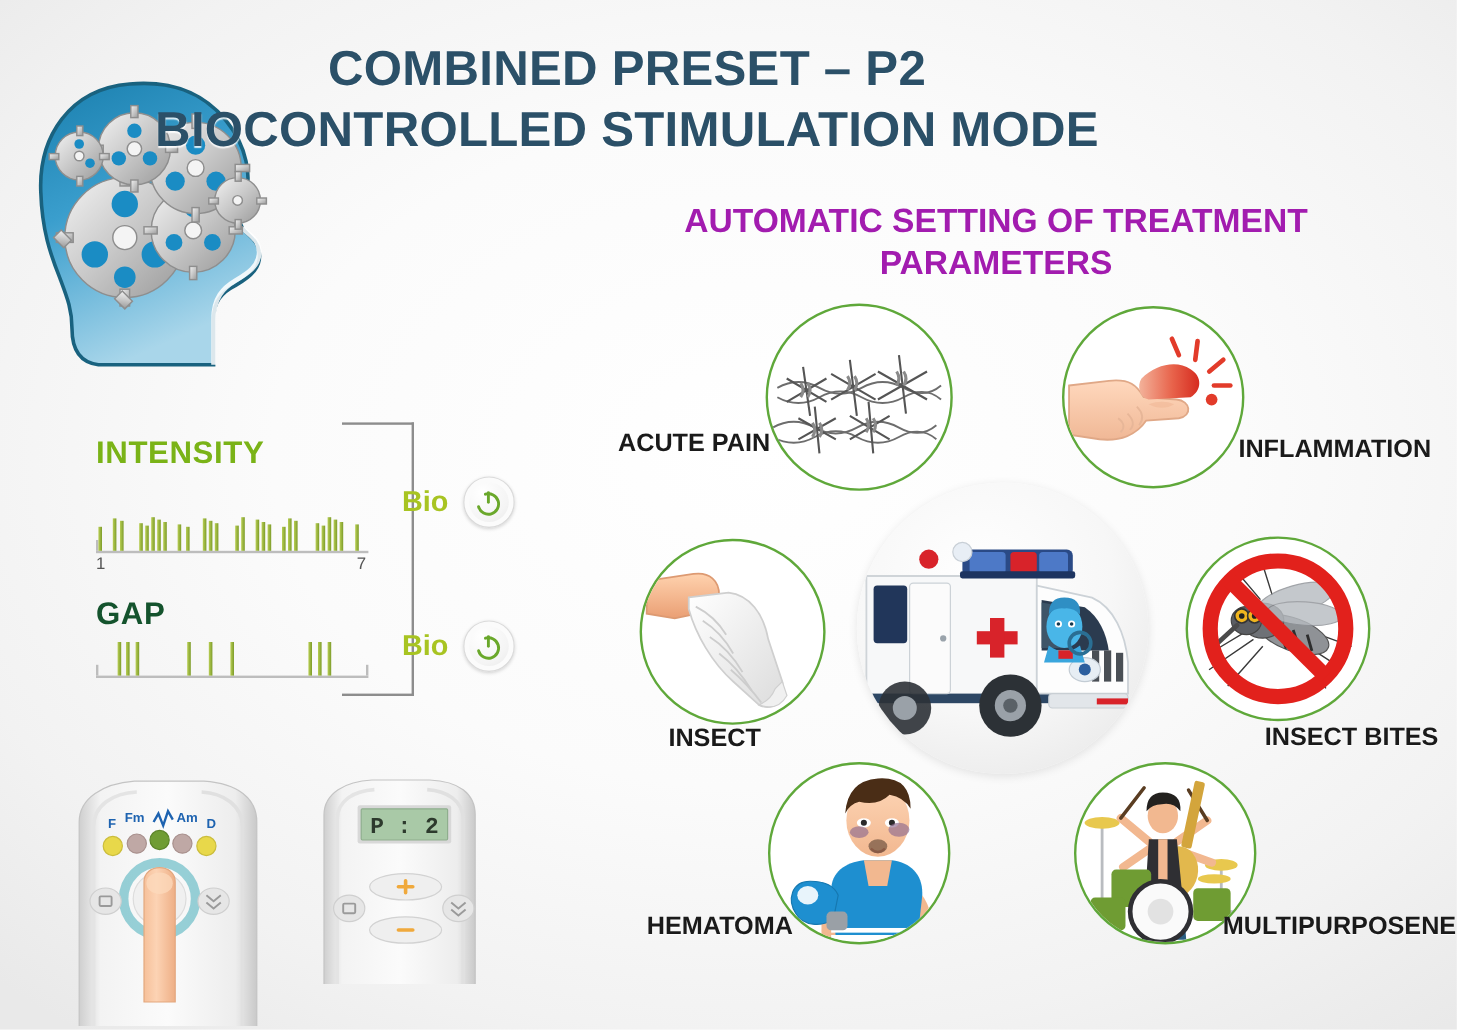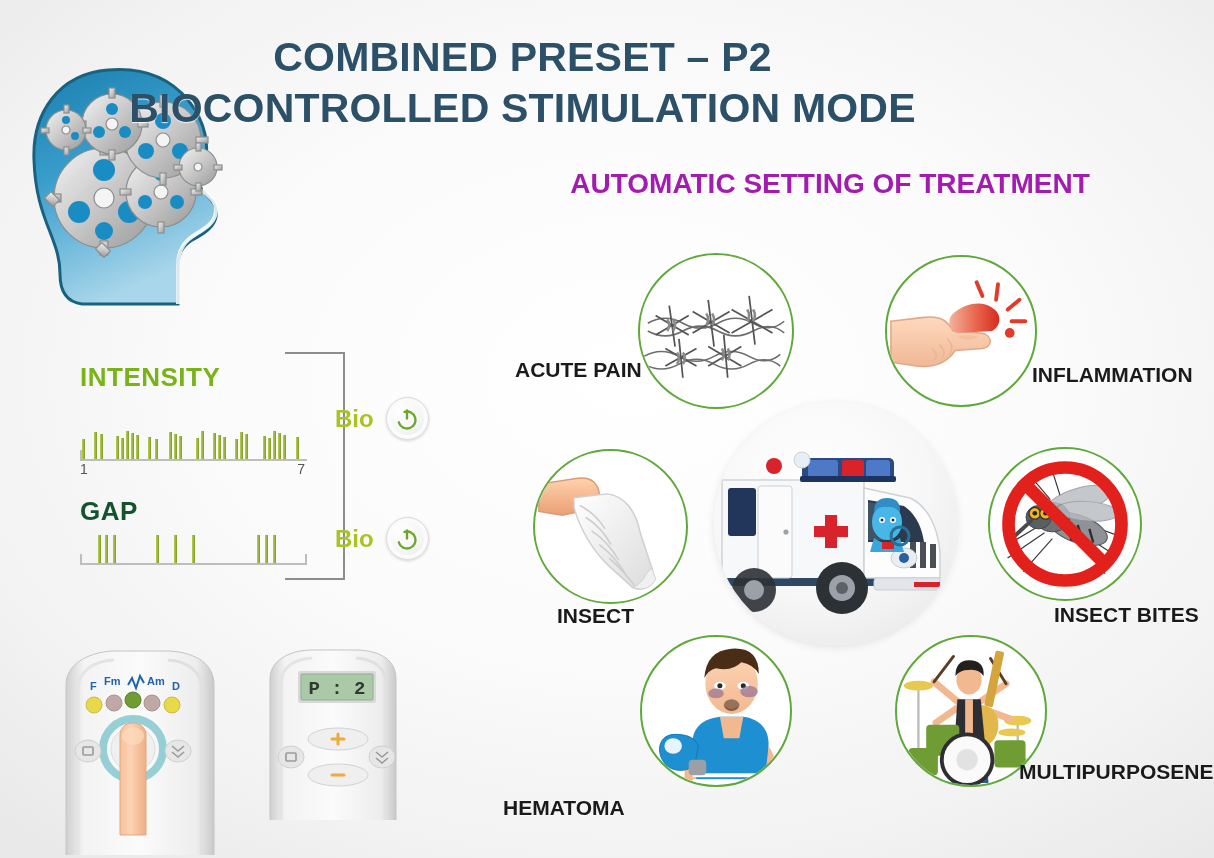--- a/index.html
+++ b/index.html
@@ -91,21 +91,21 @@
 
   #circle-acute   { left: 638px; top: 253px; width: 156px; height: 156px; }
   #cap-acute      { left: 515px; top: 358px; }
   #circle-inflam  { left: 885px; top: 255px; width: 152px; height: 152px; }
   #cap-inflam     { left: 1032px; top: 363px; text-align: right; }
   #circle-trauma  { left: 533px; top: 449px; width: 155px; height: 155px; }
   #cap-trauma     { left: 557px; top: 604px; }
   #circle-insect  { left: 988px; top: 447px; width: 154px; height: 154px; }
   #cap-insect     { left: 1054px; top: 603px; }
   #circle-hema    { left: 640px; top: 635px; width: 152px; height: 152px; }
-  #cap-hema       { left: 503px; top: 760px; margin-top: 36px; }
+  #cap-hema       { left: 539px; top: 760px; }
   #circle-multi   { left: 895px; top: 635px; width: 152px; height: 152px; }
   #cap-multi      { left: 1019px; top: 760px; }
 
   #circle-ambulance {
     left: 714px; top: 402px; width: 243px; height: 243px;
     border-radius: 50%;
     background: radial-gradient(circle at 42% 34%, #ffffff 0%, #f7f7f7 52%, #e4e4e4 100%);
     box-shadow: 0 2px 8px rgba(0,0,0,.10);
     overflow: hidden;
     display: flex; align-items: center; justify-content: center;
@@ -216,20 +216,21 @@
     </svg>
   </div>
 
   <div class="abs" id="title-block">
     <div id="title-line1">COMBINED PRESET – P2</div>
     <div id="title-line2">BIOCONTROLLED  STIMULATION MODE</div>
   </div>
 
   <div class="abs" id="subtitle-block">
     <div>AUTOMATIC SETTING OF TREATMENT</div>
+    <div>PARAMETERS</div>
   </div>
 
   <div class="abs" id="panel-intensity-label">INTENSITY</div>
 
   <div class="abs sigwrap" id="sig-intensity">
     <div class="sigbars" id="bars-intensity">
       <span class="axis-end" style="left:0"></span>
     <i style="left: 2px; height: 20px;"></i>
         <i style="left: 14px; height: 27px;"></i>
         <i style="left: 20px; height: 25px;"></i>

